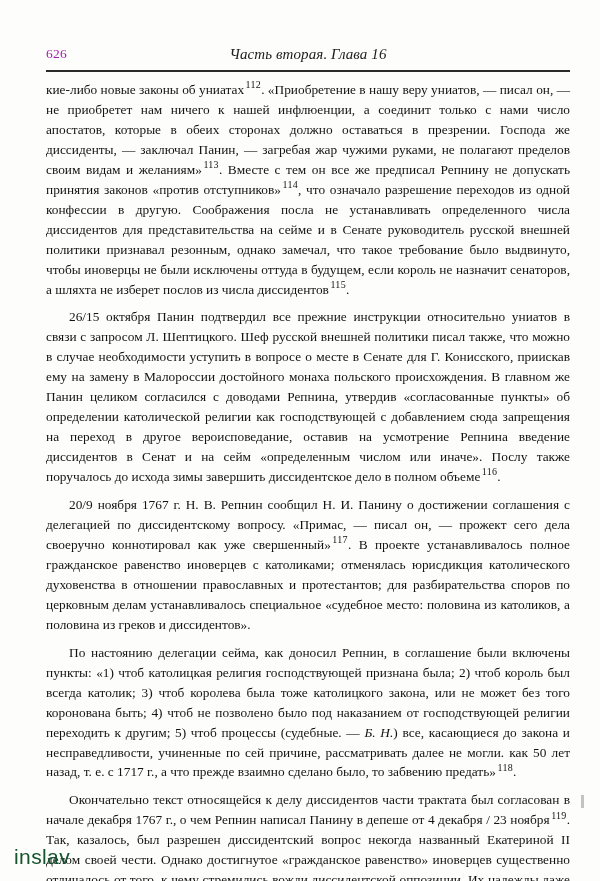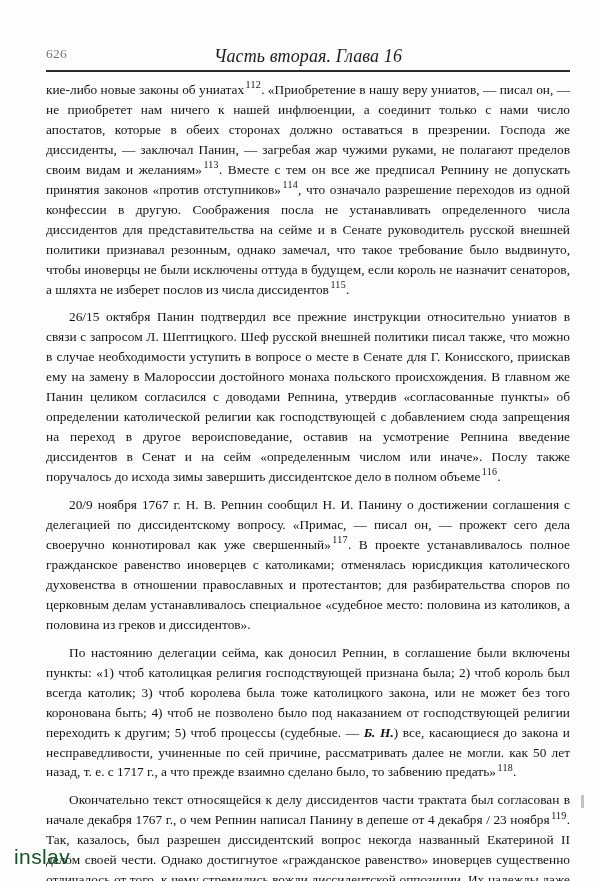--- a/index.html
+++ b/index.html
@@ -25,31 +25,31 @@
     left: 46px;
     top: 46px;
     width: 524px;
     height: 22px;
   }
   #folio {
     position: absolute;
     left: 0;
     top: 0;
     font-size: 13.5px;
-    color: #737373;
+    color: #a21caf;
     letter-spacing: 0.2px;
   }
   #head-title {
     position: absolute;
     left: 0;
     top: 0;
     width: 524px;
     text-align: center;
     font-style: italic;
-    font-size: 18px;
+    font-size: 15px;
     color: #1c1c1c;
     letter-spacing: 0.1px;
   }
   #head-rule {
     position: absolute;
     left: 46px;
     top: 70px;
     width: 524px;
     height: 2px;
     background: #2a2a2a;
@@ -80,21 +80,20 @@
   }
   sup.fn {
     font-size: 10px;
     vertical-align: 0.58em;
     line-height: 0;
     padding-left: 1.5px;
     letter-spacing: 0.3px;
   }
   i.ed {
     font-style: italic;
-    font-weight: bold;
   }
 
   
   #edge-mark {
     position: absolute;
     right: 16px;
     top: 795px;
     width: 3px;
     height: 13px;
     background: #b9b9b9;

